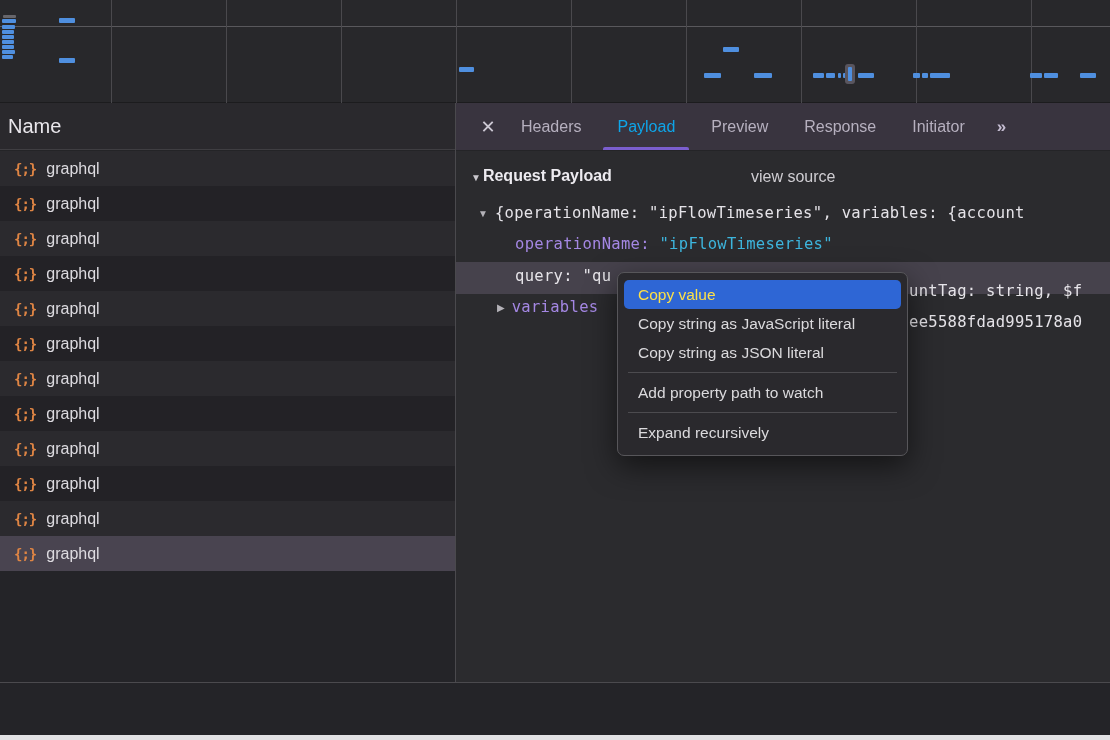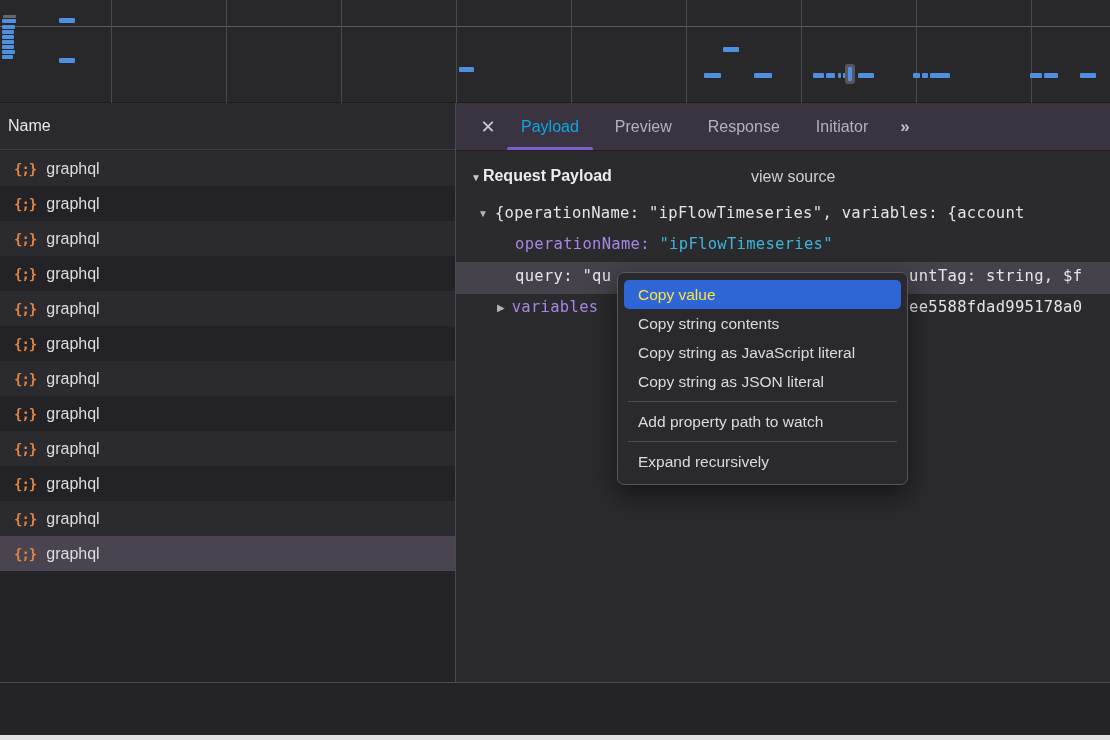--- a/index.html
+++ b/index.html
@@ -15,21 +15,21 @@
   .vgrid { position:absolute; top:0; width:1px; height:103px; background:#4a494d; }
   .hgrid { position:absolute; left:0; width:1110px; height:1px; background:#59585c; }
   .ov-bar { position:absolute; background:#4f8fdf; border-radius:1px; }
   .ov-bar.gray { background:#67666b; }
   .ov-marker { position:absolute; background:#59555e; border-radius:3px; }
   .ov-marker-inner { position:absolute; background:#4f8fdf; border-radius:1px; }
 
   
   .name-header { position:absolute; left:0; top:103px; width:455px; height:47px;
     background:#2a292d; border-bottom:1px solid #3f3e42; display:flex; align-items:center;
-    color:#e9e7ec; font-size:16px; padding-left:8px; }
+    color:#e9e7ec; font-size:20px; padding-left:8px; }
   .tabbar { position:absolute; left:456px; top:103px; width:654px; height:47px;
     background:#39343f; display:flex; align-items:stretch; padding-left:21px; gap:8px; }
   .close-btn { width:22px; display:flex; align-items:center; justify-content:center;
     color:#cdc9d4; font-size:18px; cursor:pointer; }
   .tab { display:flex; align-items:center; padding:0 14px; color:#b6b0bf; font-size:16px;
     position:relative; cursor:pointer; white-space:nowrap; }
   .tab.active { color:#0ea5e9; }
   .tab.active::after { content:""; position:absolute; left:0; right:0; bottom:0;
     height:3px; background:#7b5ecf; border-radius:2px 2px 0 0; }
   .overflow-btn { display:flex; align-items:center; padding:0 10px; color:#c5bdd2;
@@ -58,21 +58,21 @@
   .pp-title { color:#edebf0; font-size:16px; font-weight:bold; }
   .view-source { position:absolute; left:255px; top:17px; color:#cfcdd2; font-size:16px; cursor:pointer;margin-left:40px; }
   .mono { font-family:"DejaVu Sans Mono", monospace; font-size:15.5px; letter-spacing:0.3px; white-space:pre; }
   .tree-row { position:absolute; display:flex; align-items:center; }
   .tree-arrow { color:#b4b2b8; font-size:10px; margin-right:7px; cursor:pointer; }
   .t-plain { color:#e5e3e8; }
   .t-key { color:#a487e3; }
   .t-str { color:#3db5dd; }
   .t-sel { color:#e6e4e9; }
   .query-highlight { position:absolute; left:0; top:111px; width:654px; height:32px; background:#46424c; }
-  .frag-right { position:absolute; left:453px; }
+  .frag-right { position:absolute; left:453px;margin-top:15px; }
 
   
   .ctx-menu { position:absolute; left:617px; top:272px; width:291px;
     background:#2a292d; border:1px solid #57565a; border-radius:7px;
     box-shadow:0 10px 30px rgba(0,0,0,0.55); padding-top:7px; padding-bottom:8px; z-index:10; }
   .ctx-item { height:29px; display:flex; align-items:center; margin:0 6px; padding:0 14px;
     color:#dbdadd; font-size:15.5px; border-radius:5px; cursor:pointer; white-space:nowrap; }
   .ctx-item.highlight { background:#2e66d5; color:#fde047; }
   .ctx-divider { height:1px; background:#4c4b4f; margin:5px 10px; }
 
@@ -127,20 +127,21 @@
       <div class="ov-marker-inner" style="left: 848px; top: 67px; width: 4px; height: 14px;"></div>
     </div>
 
   <div class="name-header">
     <span>Name</span>
   </div>
 
   <div class="tabbar">
     <div class="close-btn">✕</div>
 
+    <div class="tab">Headers</div>
       <div class="tab active">Payload</div>
       <div class="tab">Preview</div>
       <div class="tab">Response</div>
       <div class="tab">Initiator</div>
       <div class="overflow-btn">»</div>
   </div>
 
   <div class="req-list">
       <div class="req-row odd">
         <span class="req-icon">{;}</span>
@@ -225,21 +226,20 @@
       <span class="tree-arrow">▶</span>
       <span class="mono t-key">variables</span>
     </div>
     <div class="tree-row frag-right" style="top:147px;">
       <span class="mono t-plain">ee5588fdad995178a0</span>
     </div>
   </div>
 
   <div class="ctx-menu">
       <div class="ctx-item highlight">Copy value</div>
-      <div class="ctx-item">Copy string contents</div>
       <div class="ctx-item">Copy string as JavaScript literal</div>
       <div class="ctx-item">Copy string as JSON literal</div>
       <div class="ctx-divider"></div>
       <div class="ctx-item">Add property path to watch</div>
       <div class="ctx-divider"></div>
       <div class="ctx-item">Expand recursively</div>
     </div>
 
   <div class="footer-divider"></div>
   <div class="footer"></div>

